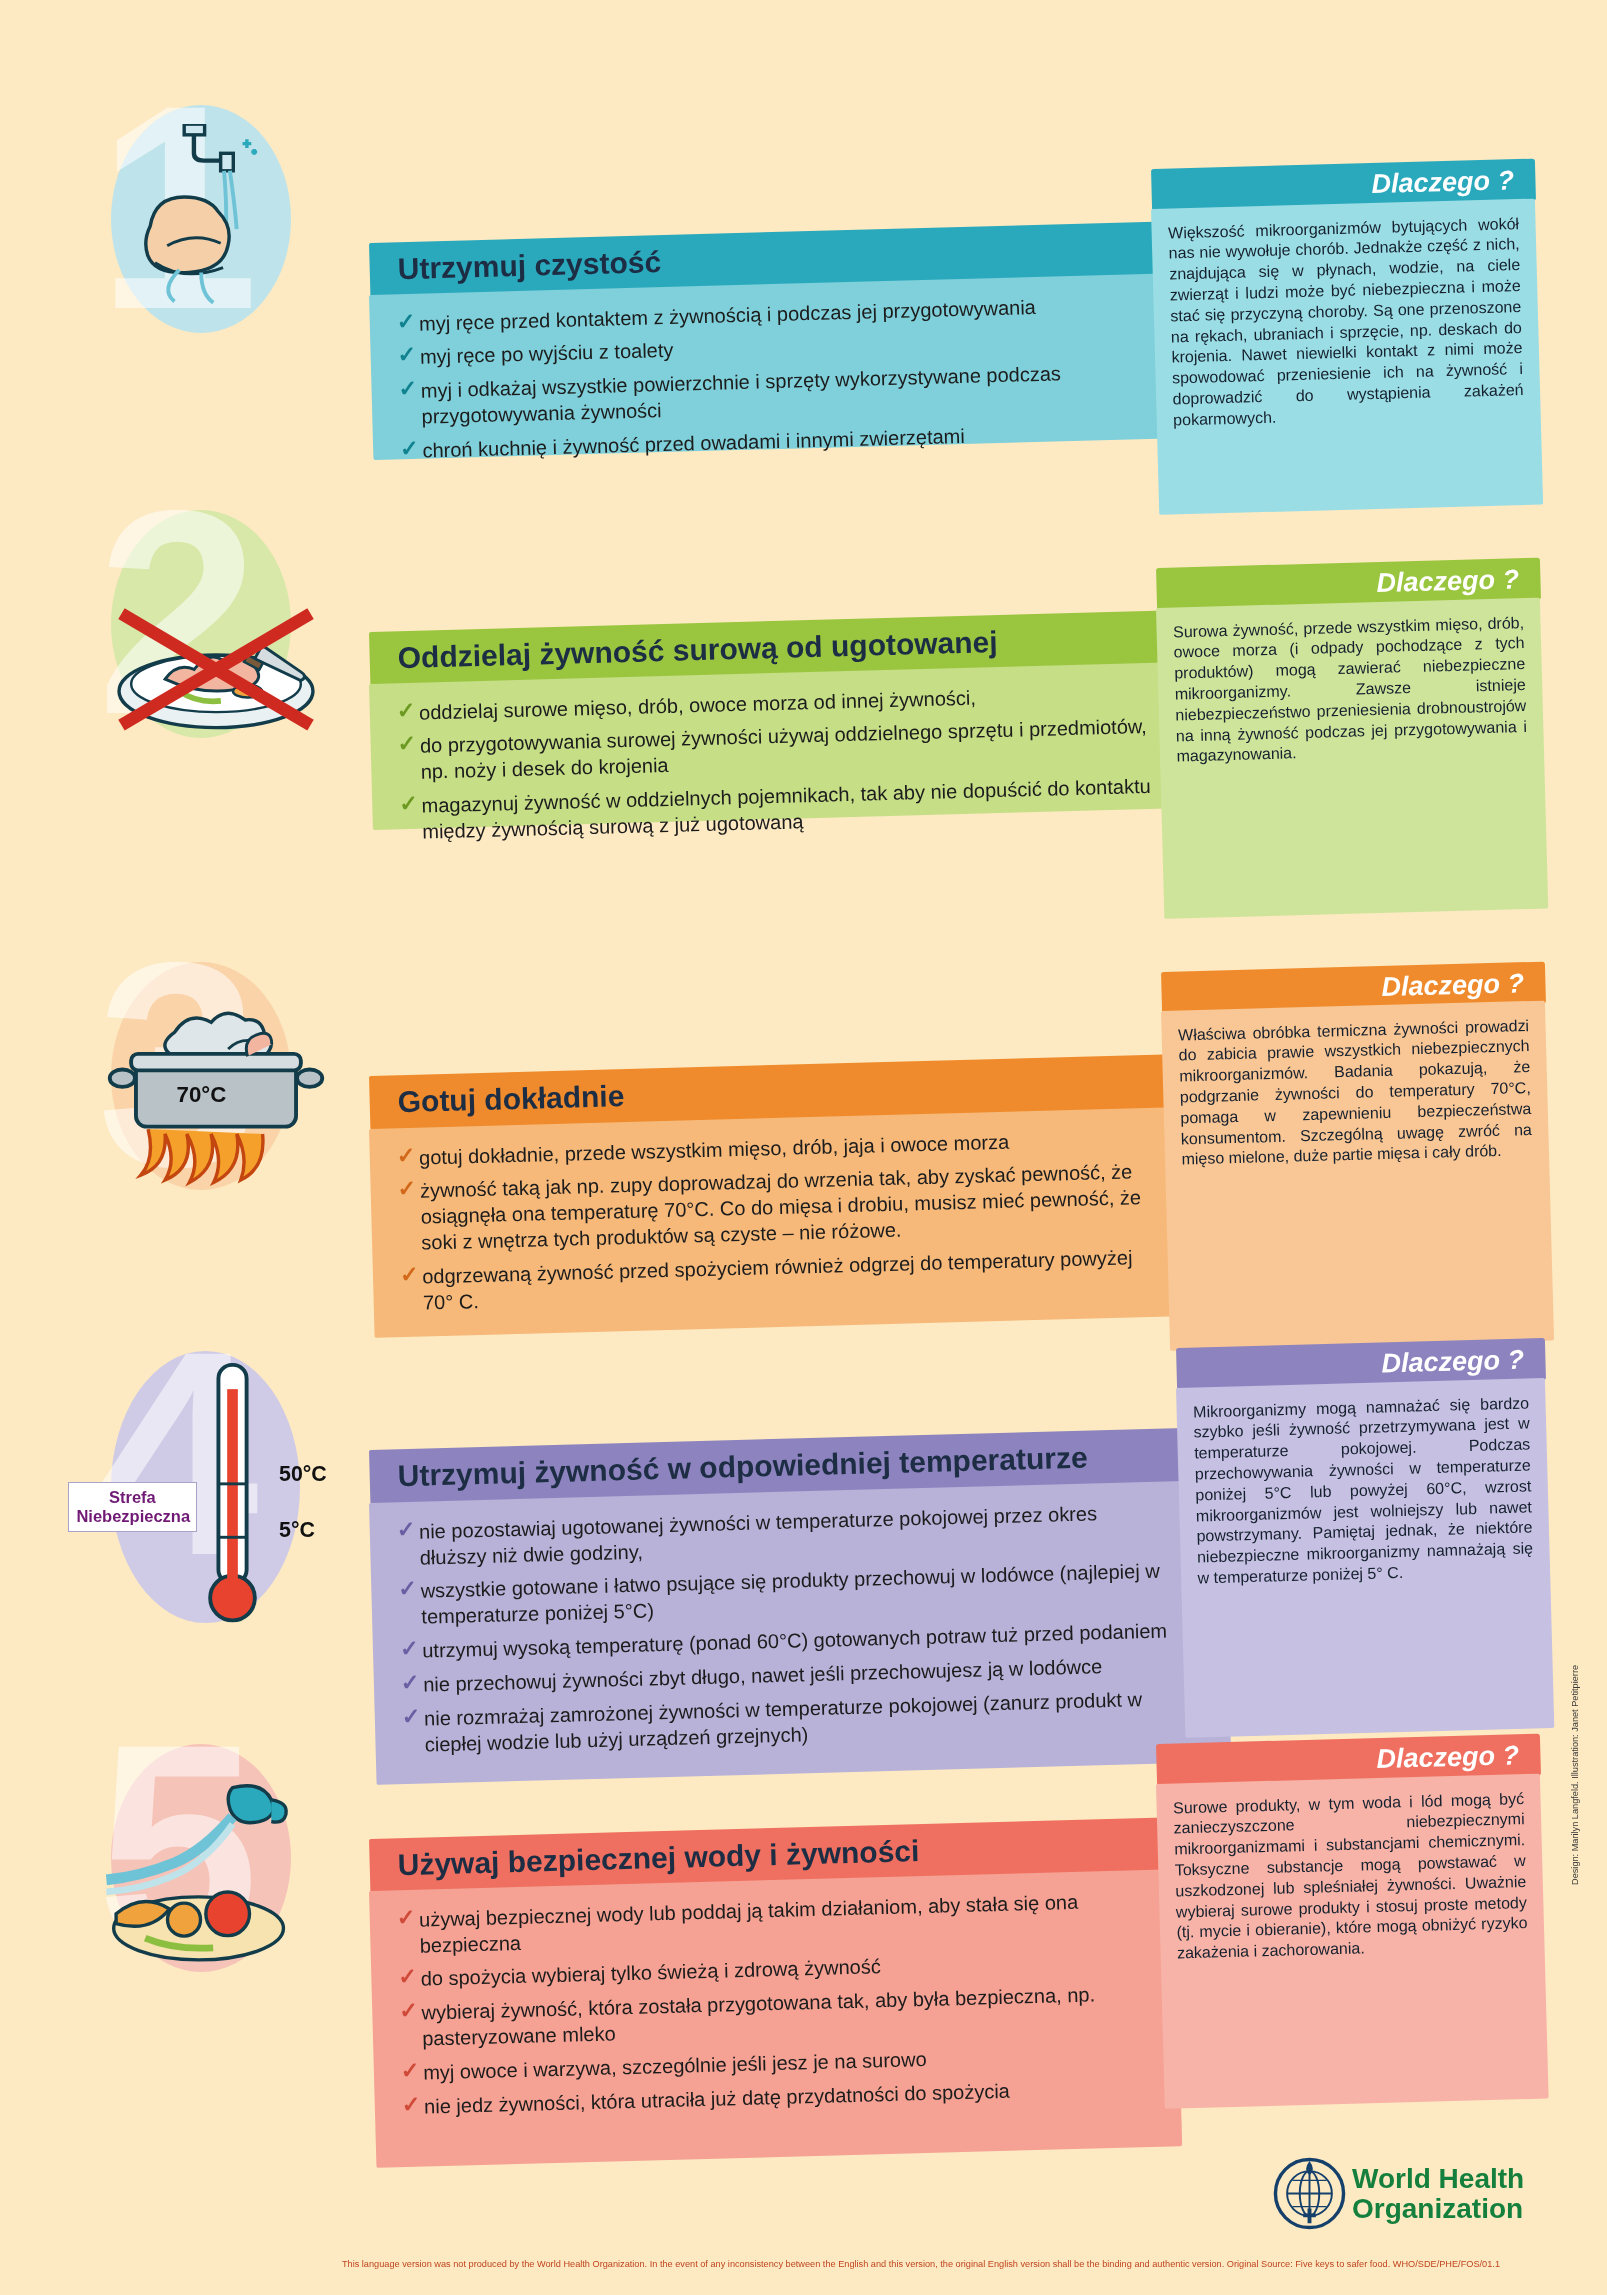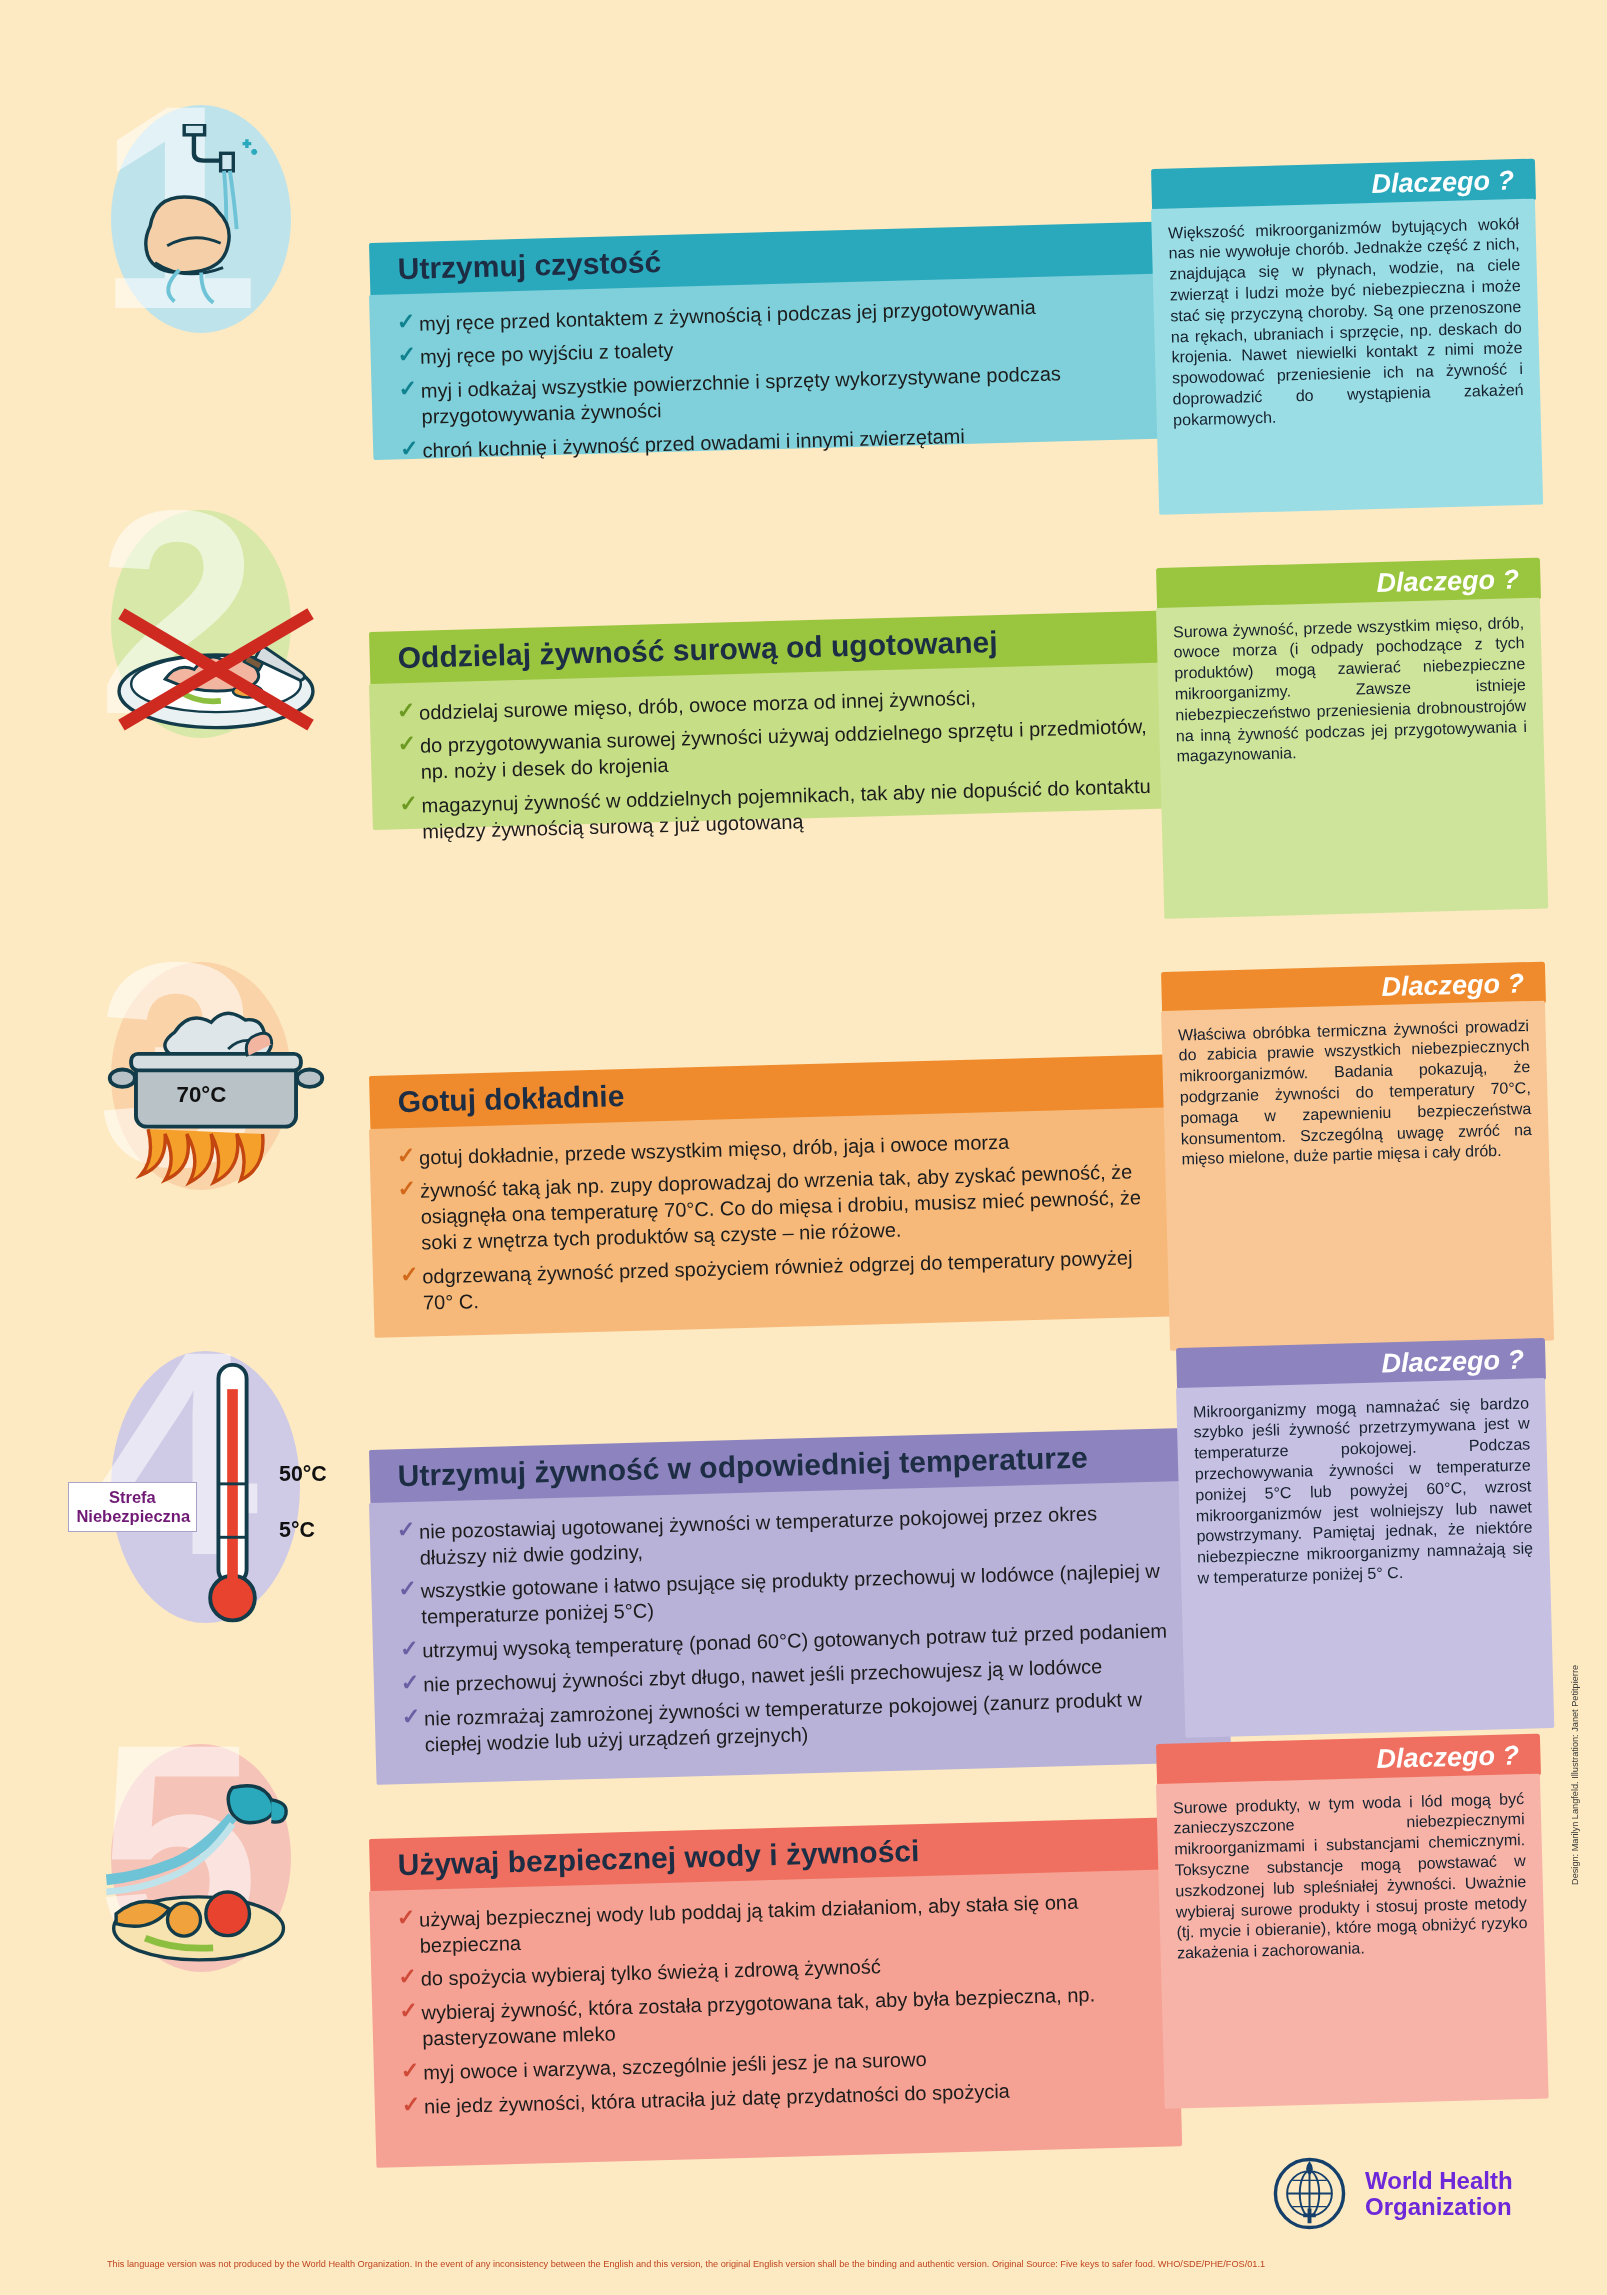--- a/index.html
+++ b/index.html
@@ -133,21 +133,21 @@
     text-align:center;
   }
   .footline .eq {
     color:#c0441f;
     font-weight:bold;
     font-size:37px;
   }
   .disclaimer {
     position:absolute;
     left:0; top:2258px; width:1607px;
-    text-align:left;
+    text-align:right;
     font-size:9.2px;
     color:#c0441f;
     padding:0 107px;
     box-sizing:border-box;
     line-height:1.35;
   }
   .credits {
     position:absolute;
     left:1570px; top:1885px;
     font-size:9.2px;
@@ -158,25 +158,25 @@
   }
 
   
   .who {
     position:absolute;
     left:1273px; top:2157px;
     display:flex;
     align-items:center;
   }
   .who .wtext {
-    color:#6d28d9;
-    font-weight:bold;
-    font-size:24px;
+    color:#15803d;
+    font-weight:bold;
+    font-size:28px;
     line-height:1.05;
-    margin-left:19px;
+    margin-left:6px;
   }
 
   
   svg { display:block; }
   .illus { position:absolute; }
 
   
   .thermo-lbl {
     position:absolute;
     font-weight:bold;

